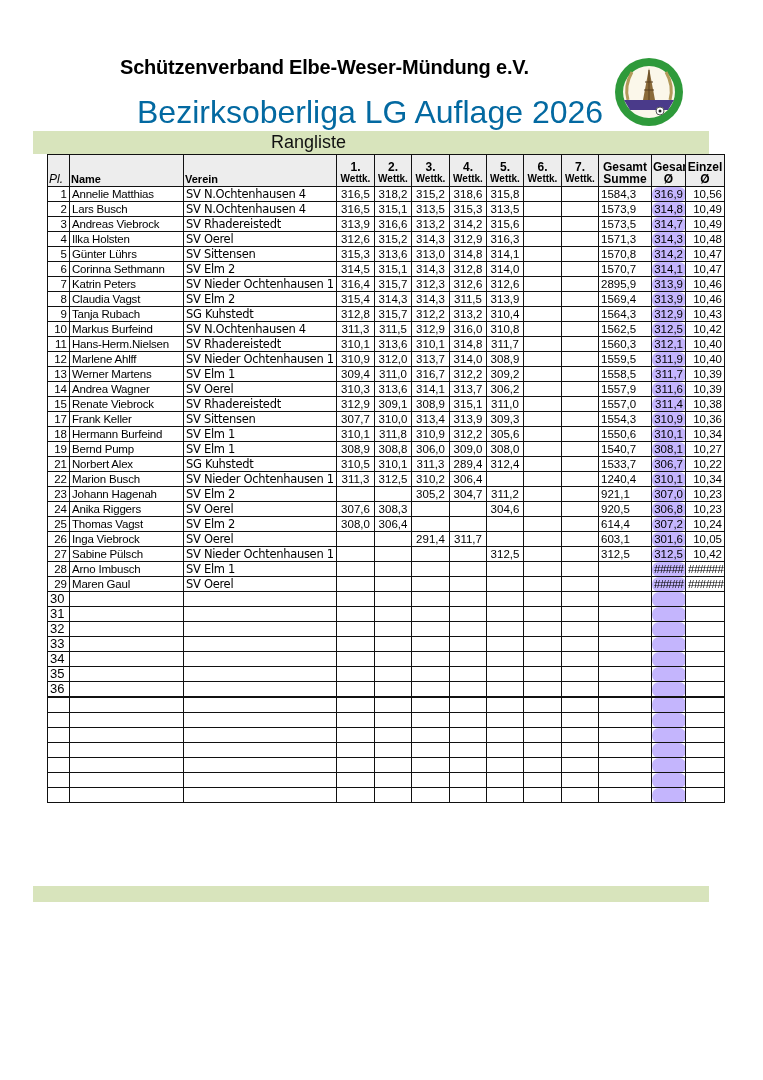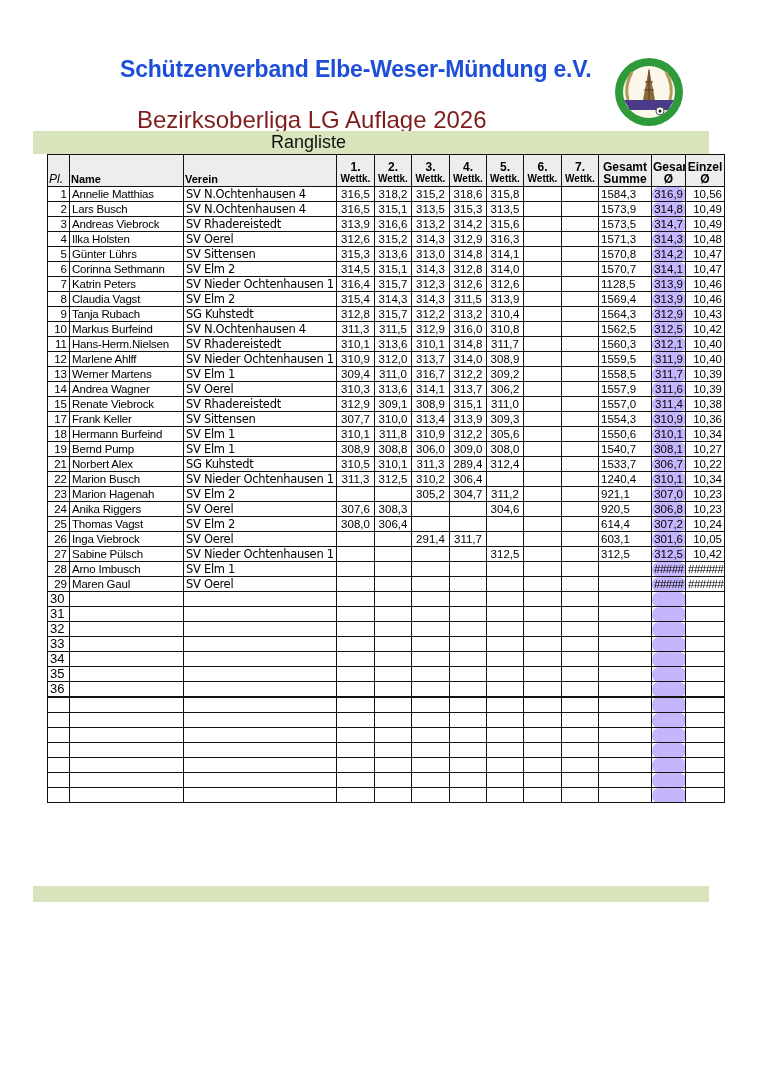--- a/index.html
+++ b/index.html
@@ -1,18 +1,18 @@
 <!DOCTYPE html>
 <html><head>
 <meta charset="utf-8">
 <style>
   html, body { margin: 0; padding: 0; background: #ffffff; }
   body { width: 763px; height: 1080px; position: relative; overflow: hidden; font-family: "Liberation Sans", sans-serif; color: #000; }
-  .org-title { position: absolute; left: 120px; top: 56px; font-size: 23px; font-weight: bold; color: #1d4ed8; letter-spacing: -0.2px; white-space: nowrap; }
-  .league-title { position: absolute; left: 137px; top: 106px; font-size: 24px; color: #7f1d1d; white-space: nowrap; }
+  .org-title { position: absolute; left: 120px; top: 56px; font-size: 20px; font-weight: bold; color: #000000; letter-spacing: -0.2px; white-space: nowrap; }
+  .league-title { position: absolute; left: 137px; top: 94px; font-size: 32px; color: #0369a1; white-space: nowrap; }
   .logo { position: absolute; left: 610px; top: 56px; width: 78px; height: 72px; }
   .band { position: absolute; left: 33px; width: 676px; background: #d8e4bc; }
   .band-top { top: 131px; height: 23px; }
   .band-bottom { top: 886px; height: 16px; }
   .band-top .band-title { position: absolute; left: 238px; top: 1px; font-size: 18px; color: #111; }
   table.rank { position: absolute; left: 47px; top: 154px; border-collapse: collapse; table-layout: fixed; width: 677px; }
   table.rank td, table.rank th { border: 1.5px solid #111; padding: 0 2px; height: 14px; font-size: 11.5px; white-space: nowrap; overflow: hidden; line-height: 14px; }
   table.rank thead th { background: #ededed; font-weight: bold; font-size: 10px; text-align: center; vertical-align: bottom; height: 30px; line-height: 12px; padding: 0 1px 1px 1px; }
   table.rank thead th.pl { font-weight: normal; font-size: 12px; text-align: left; font-style: italic; }
   table.rank thead th.name, table.rank thead th.verein { text-align: left; font-size: 11px; }
@@ -190,21 +190,21 @@
         <td class="pl">7</td>
         <td class="name">Katrin Peters</td>
         <td class="verein">SV Nieder Ochtenhausen 1</td>
         <td class="num">316,4</td>
         <td class="num">315,7</td>
         <td class="num">312,3</td>
         <td class="num">312,6</td>
         <td class="num">312,6</td>
         <td class="num"></td>
         <td class="num"></td>
-        <td class="sum">1128,5</td>
+        <td class="sum">2895,9</td>
         <td class="gavg">313,9</td>
         <td class="eavg">10,46</td>
       </tr>
       <tr>
         <td class="pl">8</td>
         <td class="name">Claudia Vagst</td>
         <td class="verein">SV Elm 2</td>
         <td class="num">315,4</td>
         <td class="num">314,3</td>
         <td class="num">314,3</td>
@@ -391,21 +391,21 @@
         <td class="num">306,4</td>
         <td class="num"></td>
         <td class="num"></td>
         <td class="num"></td>
         <td class="sum">1240,4</td>
         <td class="gavg">310,1</td>
         <td class="eavg">10,34</td>
       </tr>
       <tr>
         <td class="pl">23</td>
-        <td class="name">Marion Hagenah</td>
+        <td class="name">Johann Hagenah</td>
         <td class="verein">SV Elm 2</td>
         <td class="num"></td>
         <td class="num"></td>
         <td class="num">305,2</td>
         <td class="num">304,7</td>
         <td class="num">311,2</td>
         <td class="num"></td>
         <td class="num"></td>
         <td class="sum">921,1</td>
         <td class="gavg">307,0</td>

